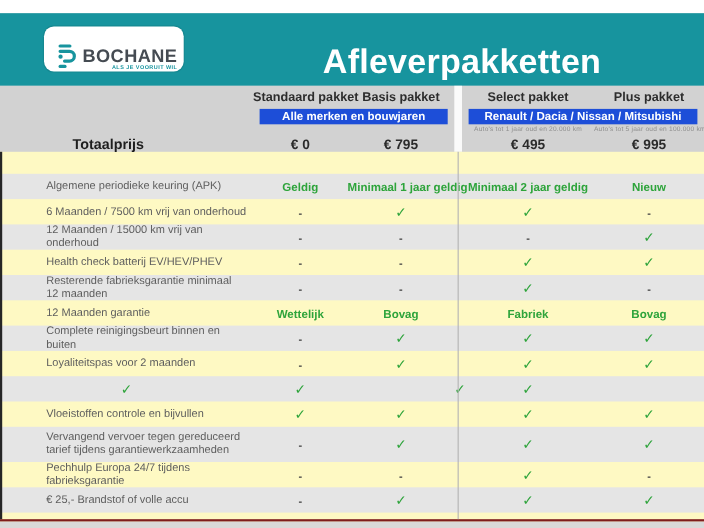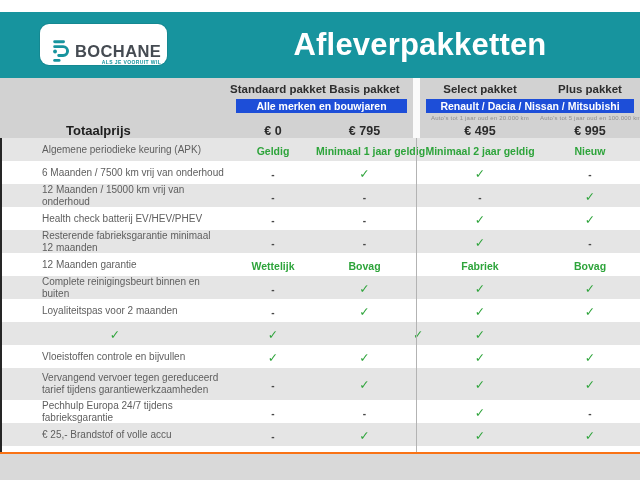--- a/index.html
+++ b/index.html
@@ -18,21 +18,21 @@
     position:absolute; left:40px; top:12px; width:127px; height:41px;
     background:#ffffff; border-radius:9px;
     display:flex; align-items:flex-end; padding:0 9px; gap:5px;
     box-shadow:0 0 0 1px rgba(0,0,0,0.08);
   }
   .logo-icon { display:flex; align-items:center; }
   .logo-textwrap { display:flex; flex-direction:column; line-height:1; }
   .logo-text { font-size:16.5px; font-weight:700; color:#454b52; letter-spacing:0.4px; }
   .logo-tagline { font-size:5px; font-weight:700; color:#17949e; text-align:right; letter-spacing:0.4px; margin-top:1px; }
   .title {
-    position:absolute; left:240px; right:40px; top:0; height:66px;
+    position:absolute; left:240px; right:40px; top:11px; height:66px;
     display:flex; align-items:center; justify-content:center;
     color:#ffffff; font-size:31px; font-weight:700; letter-spacing:0.2px;
   }
 
   
   .grid6 { display:grid; grid-template-columns:230px 86px 97px 7px 120px 100px; }
 
   
   .band { height:60px; background:#d2d2d2; position:relative; padding-top:2px; }
   .band::after { 
@@ -52,23 +52,23 @@
     line-height:14px; height:14px; white-space:nowrap;
   }
   .brow-captions { height:10px; align-items:center; }
   .caption { font-size:6px; color:#8f8f8f; text-align:center; white-space:nowrap; letter-spacing:0.2px; }
   .brow-prices { height:15px; align-items:center; }
   .total-label { font-size:13px; font-weight:700; color:#1e1e1e; padding-left:66px; }
   .price { font-size:12.5px; font-weight:700; color:#2b2b2b; text-align:center; }
 
   
   .rows-wrap {
-    background:#ffffff; position:relative;
-    padding-top:0; padding-bottom:6px;
-    border-bottom:2px solid #f97316;
+    background:#fef9c3; position:relative;
+    padding-top:20px; padding-bottom:6px;
+    border-bottom:2px solid #7f1d1d;
   }
   .rows-wrap::before { 
     content:""; position:absolute; left:0; top:0; bottom:0; width:2px; background:#262626; z-index:6;
   }
   .rows-wrap::after { 
     content:""; position:absolute; left:416px; top:0; bottom:0; width:1px; background:#b3b3b3; z-index:5;
   }
   .row { height:23px; align-items:center; }
   .row.striped { background:#e5e5e5; }
   .row:nth-child(11) { height:32px; }

